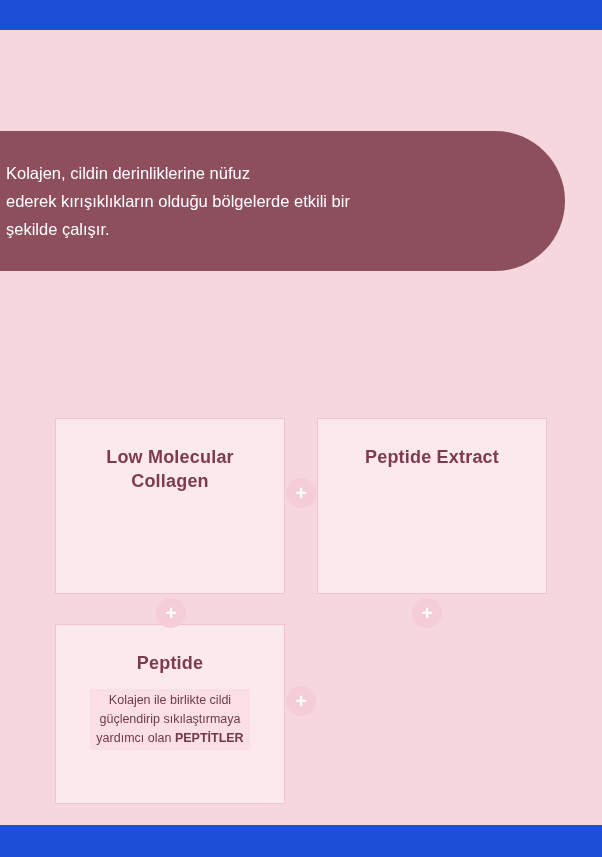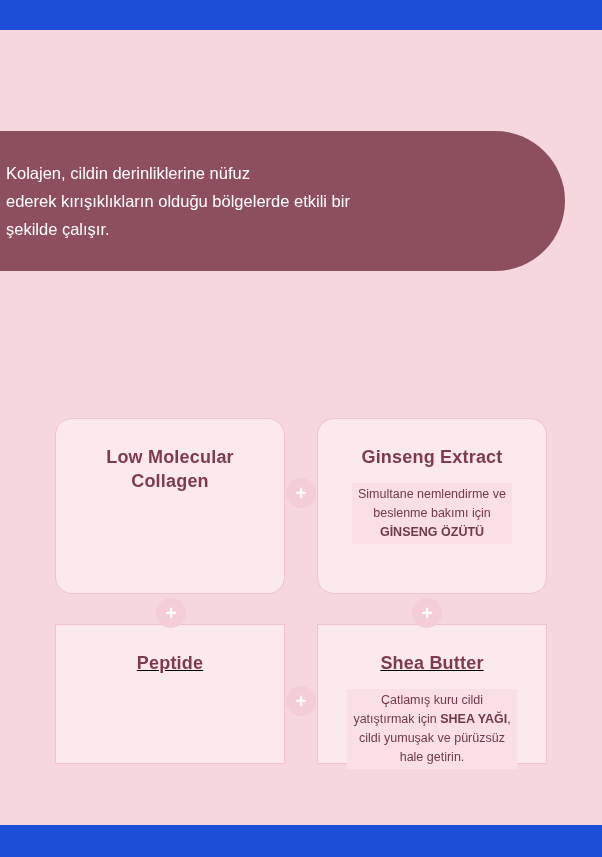--- a/index.html
+++ b/index.html
@@ -64,22 +64,22 @@
   }
   .card {
     width: 230px;
     box-sizing: border-box;
     border: 1px solid #f0c3cd;
     background: #fbe9ed;
     padding: 26px 14px 18px 14px;
     text-align: center;
     position: relative;
   }
-  .card.tall { height: 176px; border-radius: 17px; }
-  .card.short { height: 140px; text-decoration: underline; }
+  .card.tall { height: 176px; }
+  .card.short { height: 180px; }
   .card-title {
     color: #7e3b4b;
     font-size: 18px;
     font-weight: bold;
     line-height: 24px;
     letter-spacing: 0.2px;
     margin: 0 0 14px 0;
   }
   .card-body {
     color: #6f3a46;
@@ -124,38 +124,31 @@
 
   <div class="grid">
 
     <div class="row">
       <div class="card tall">
         <div class="card-title">Low Molecular
 Collagen</div>
       </div>
       <div class="plus plus-mid-1">+</div>
       <div class="card tall">
-        <div class="card-title">Ginseng
+        <div class="card-title">Peptide
 Extract</div>
-        <div class="card-body"><span>Simultane nemlendirme ve
-beslenme bakımı için
-</span><b>GİNSENG ÖZÜTÜ</b><span></span></div>
       </div>
       <div class="plus plus-bot-left">+</div>
       <div class="plus plus-bot-right">+</div>
     </div>
 
     <div class="row">
       <div class="card short">
         <div class="card-title">Peptide</div>
+        <div class="card-body"><span>Kolajen ile birlikte cildi
+güçlendirip sıkılaştırmaya
+yardımcı olan </span><b>PEPTİTLER</b><span></span></div>
       </div>
       <div class="plus plus-mid-2">+</div>
-      <div class="card short">
-        <div class="card-title">Shea Butter</div>
-        <div class="card-body"><span>Çatlamış kuru cildi
-yatıştırmak için </span><b>SHEA YAĞI</b><span>,
-cildi yumuşak ve pürüzsüz
-hale getirin.</span></div>
-      </div>
     </div>
 
   </div>
 </div>
 
 </body></html>

